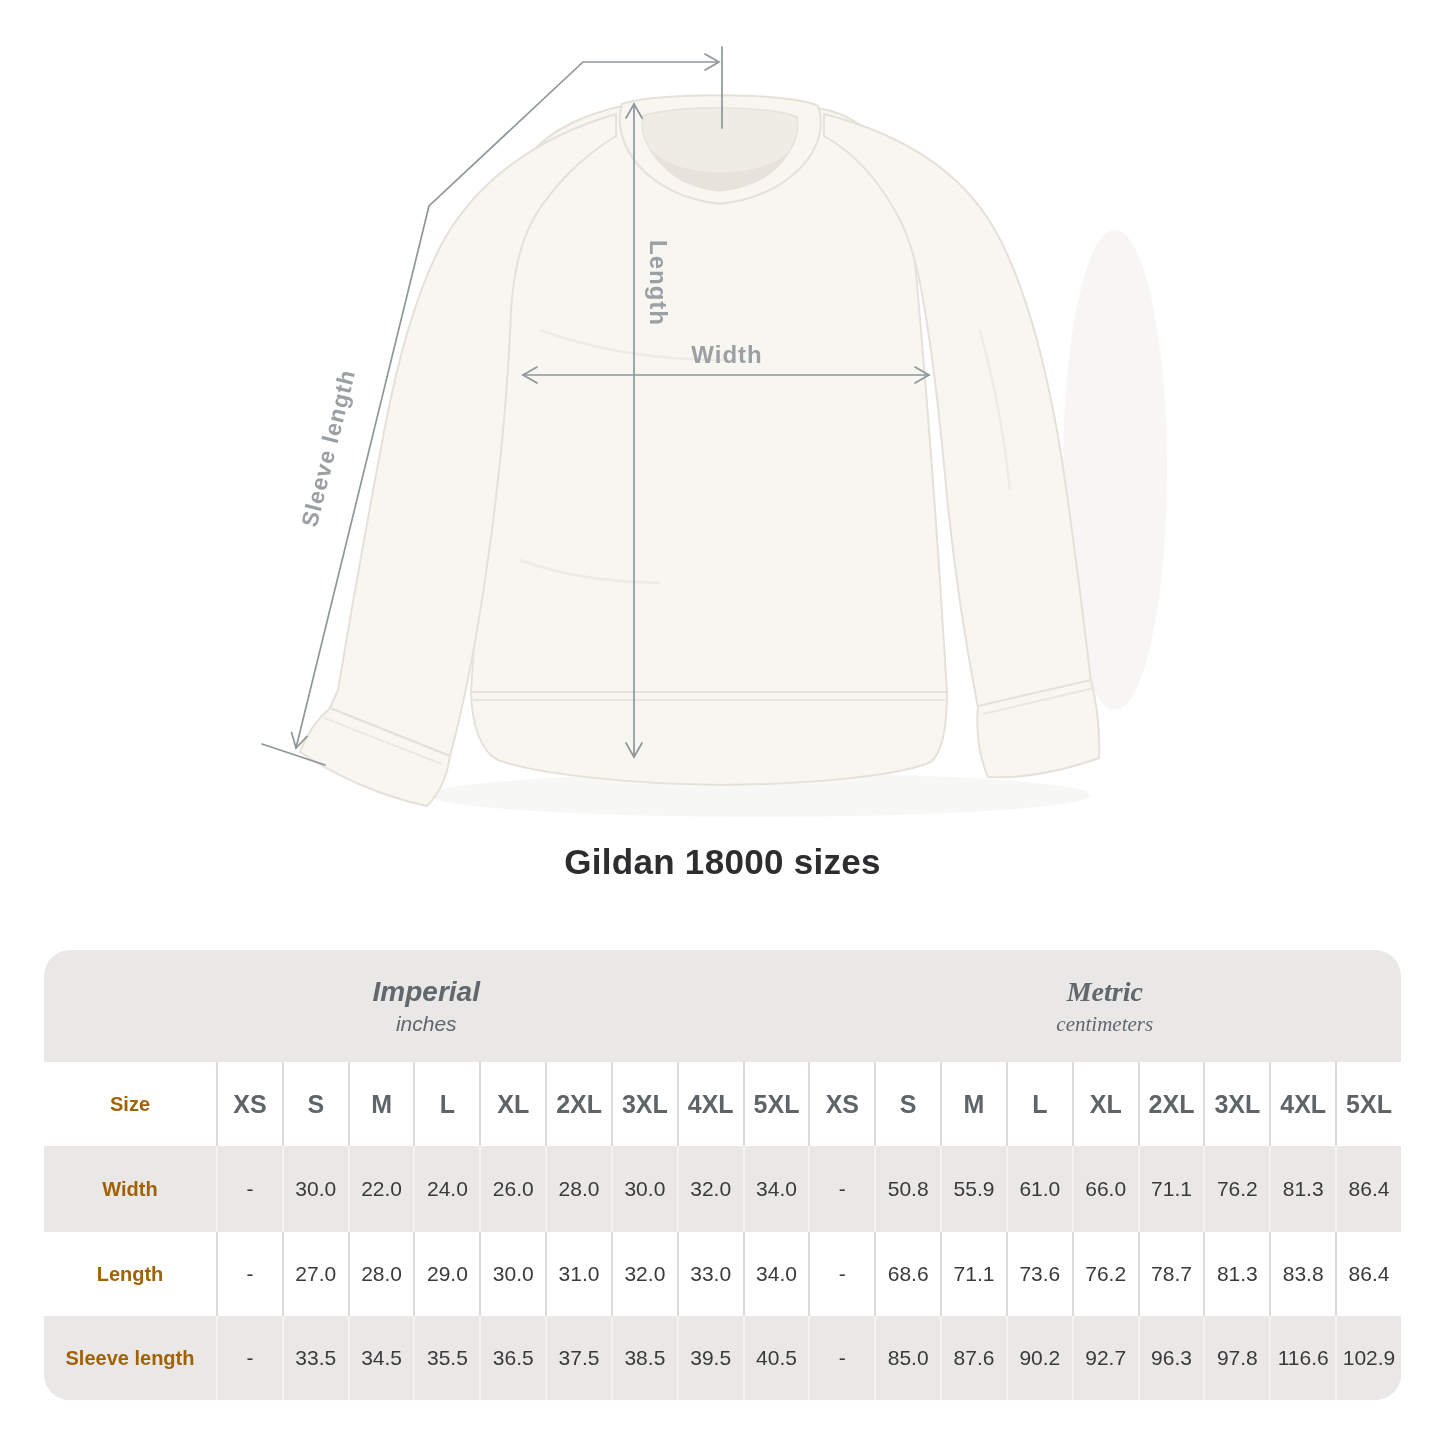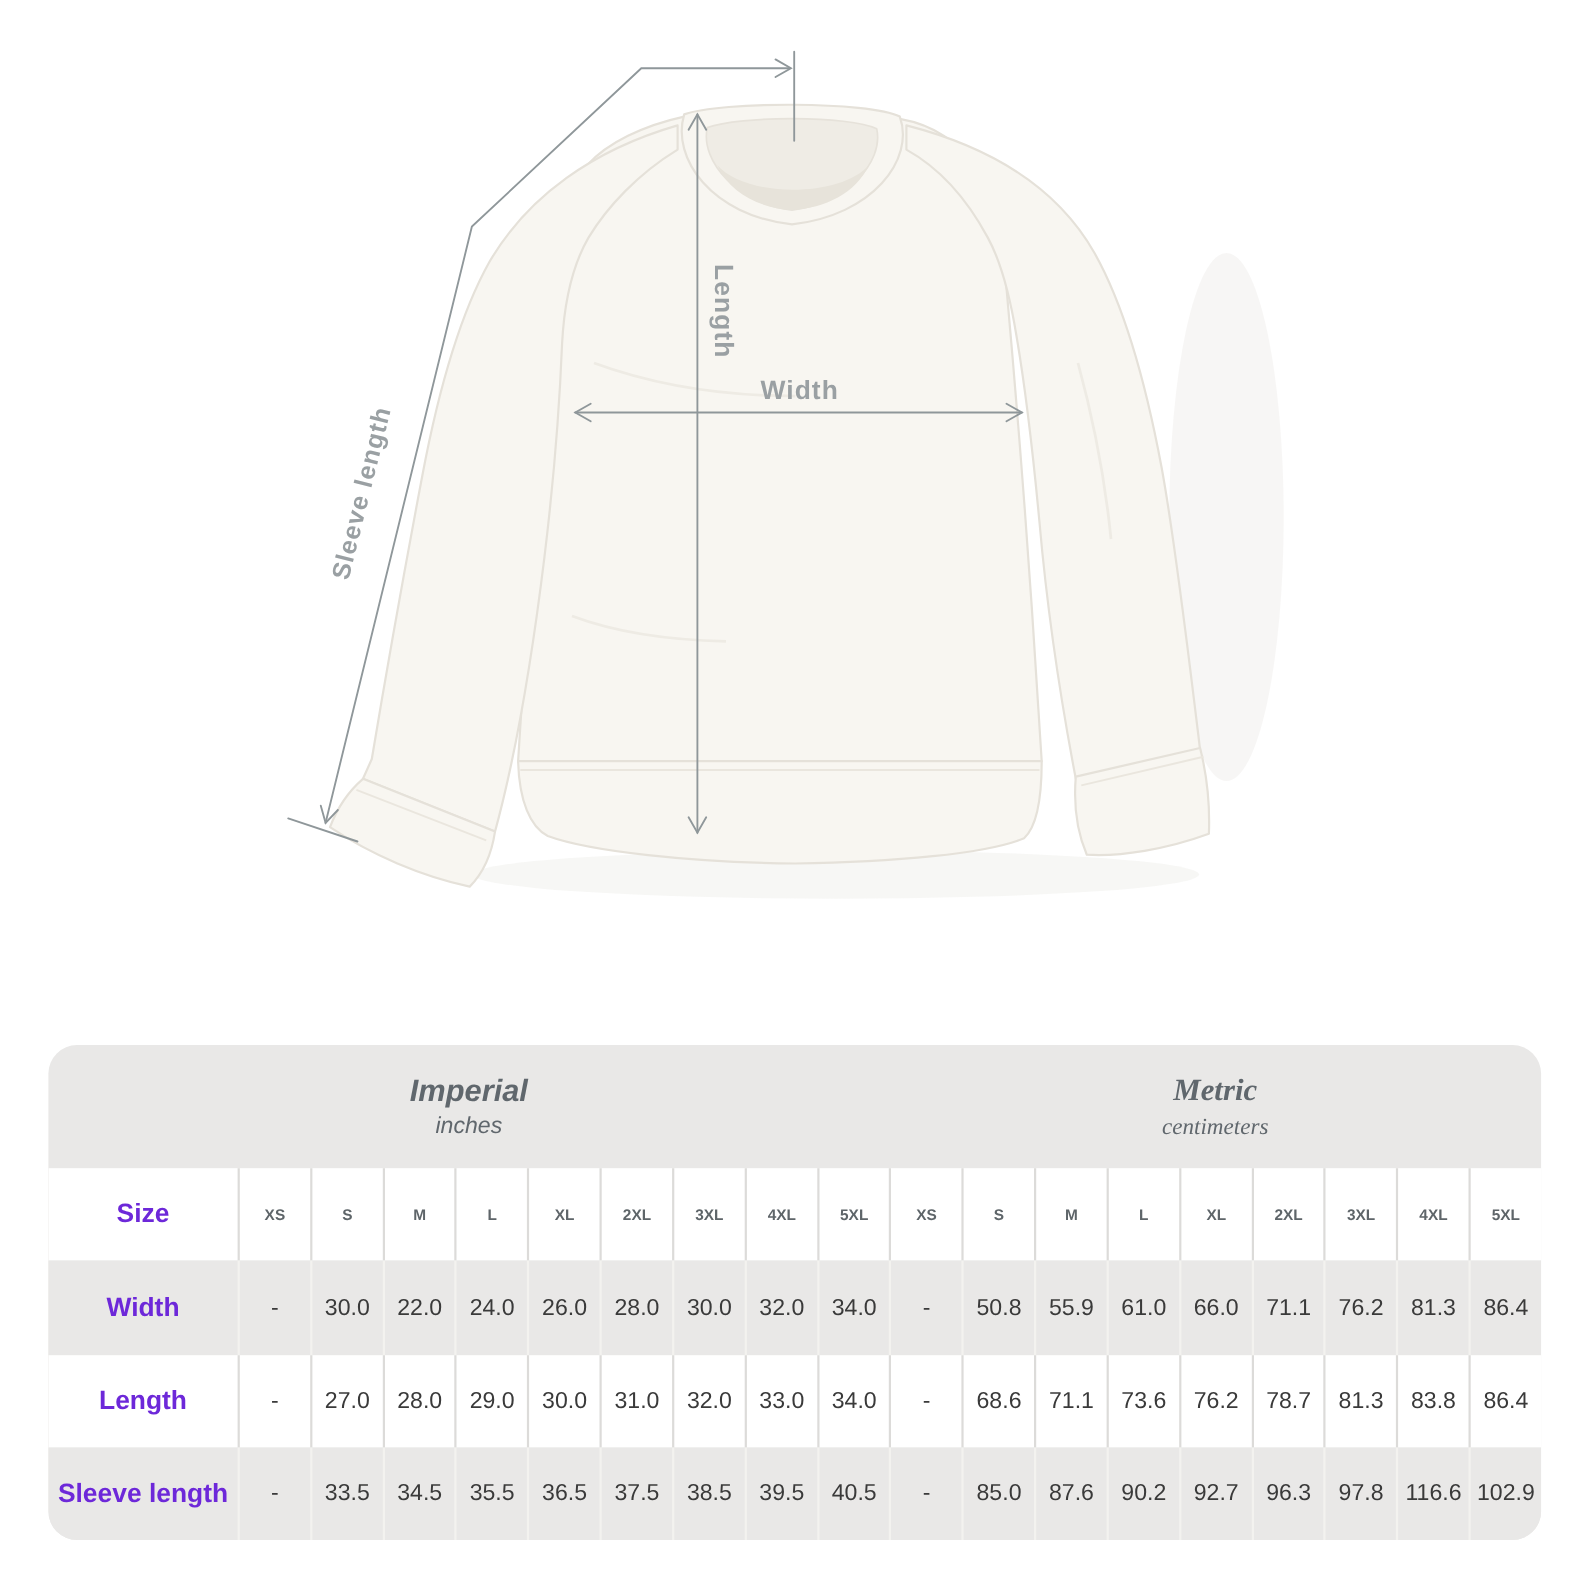--- a/index.html
+++ b/index.html
@@ -35,22 +35,22 @@
     gap:4px;
   }
   .band-imperial { flex:0 0 auto; width:calc(172px + (1357px - 172px)/2); }
   .band-metric   { flex:1 1 auto;font-family:Liberation Serif, serif; }
   .band-title { font-size:28px; font-weight:700; font-style:italic; color:#60676d; }
   .band-unit  { font-size:21px; font-style:italic; color:#60676d; }
   .cell {
     flex:1 1 0; display:flex; align-items:center; justify-content:center;
     min-width:0;
   }
-  .label-cell { flex:0 0 172px; font-weight:700; font-size:24px; color:#6d28d9; }
-  .head-cell  { font-weight:700; font-size:14px; color:#5e6569; }
+  .label-cell { flex:0 0 172px; font-weight:700; font-size:20px; color:#a16207; }
+  .head-cell  { font-weight:700; font-size:25px; color:#5e6569; }
   .data-cell  { font-size:21px; color:#3a3a3a; }
   .sep { border-left:2px solid #dcdbd9; }
   .size-row .sep { border-left-color:#dcdbd9; }
   .row-gray .sep { border-left-color:#f3f2ef; }
   .row-gray { background:#e9e8e7; }
 </style>
 </head>
 <body>
 
 <div class="stage">
@@ -166,20 +166,21 @@
       </g>
 
       <g fill="#9aa0a3" font-family="Liberation Sans, sans-serif" font-weight="bold" font-size="24" letter-spacing="1">
         <text x="727" y="363" text-anchor="middle">Width</text>
         <text transform="translate(650,283) rotate(90)" text-anchor="middle">Length</text>
         <text transform="translate(336,450) rotate(-76)" text-anchor="middle" font-size="23">Sleeve length</text>
       </g>
     </svg>
   </div>
 
+  <h1 class="page-title">Gildan 18000 sizes</h1>
 
   <div class="size-table">
 
     <div class="trow band-row">
       <div class="band band-imperial">
         <div class="band-title">Imperial</div>
         <div class="band-unit">inches</div>
       </div>
       <div class="band band-metric">
         <div class="band-title">Metric</div>

